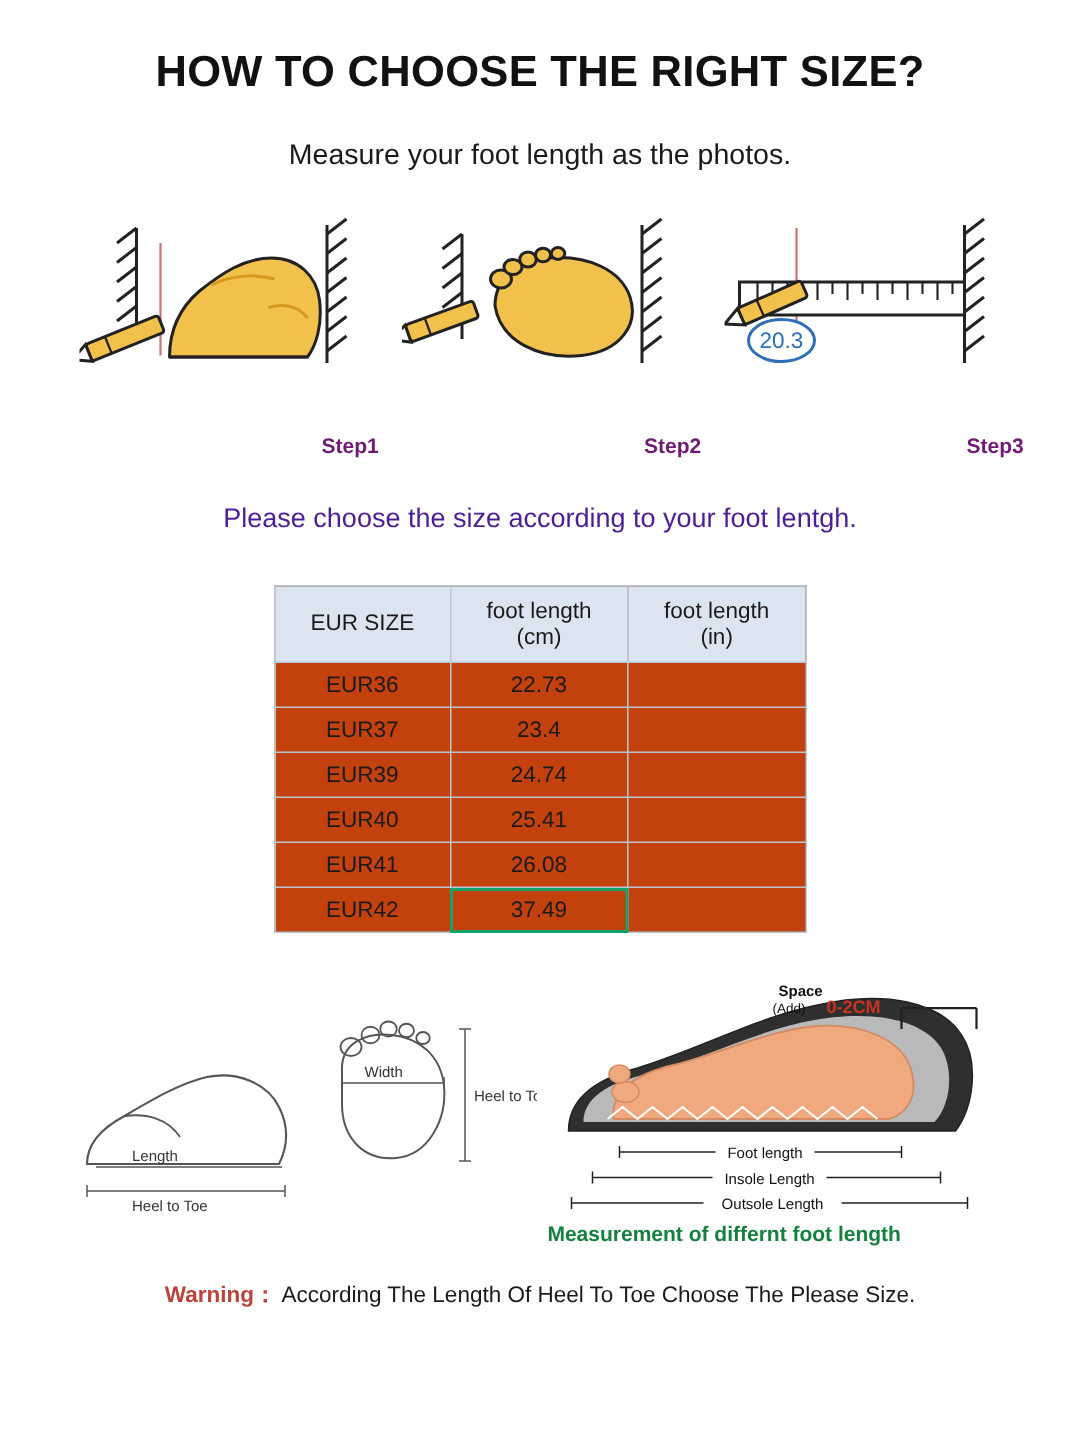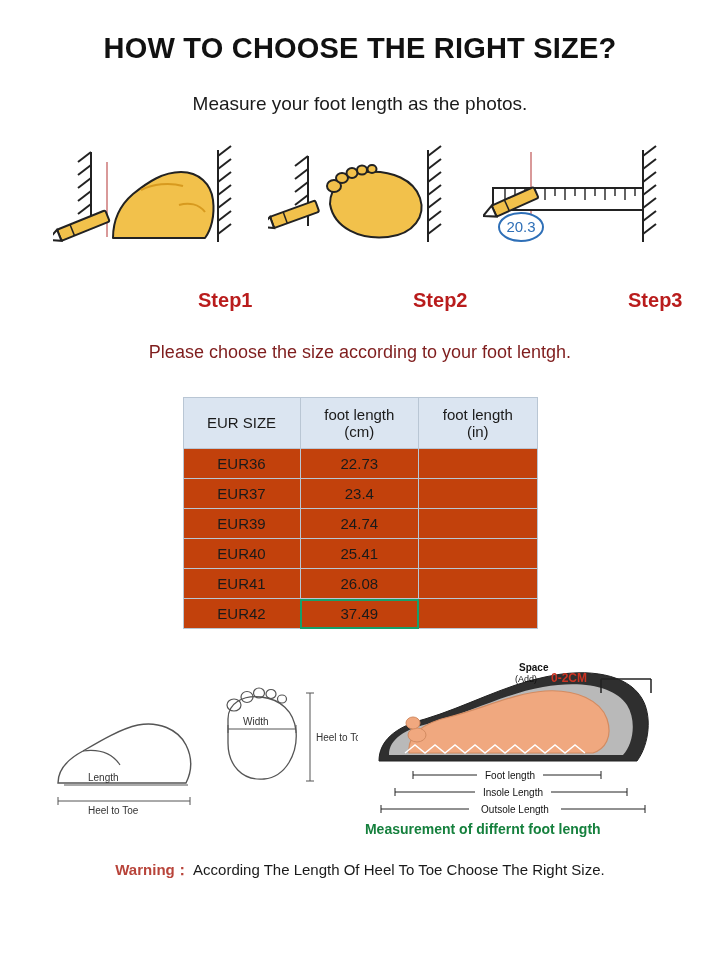--- a/index.html
+++ b/index.html
@@ -47,30 +47,30 @@
     flex-direction: column;
     align-items: flex-end;
   }
   .step-art {
     height: 130px;
     display: flex;
     align-items: flex-end;
     justify-content: center;
   }
   .step-label {
-    font-size: 20px;
+    font-size: 14px;
     font-weight: bold;
     margin-top: 22px;
-    color: #b91c1c;
+    color: #701a75;
   }
   .choose-line {
     text-align: center;
     font-size: 18px;
     margin-top: 30px;
-    color: #7f1d1d;
+    color: #4c1d95;
   }
   table.size-table {
     border-collapse: collapse;
     margin: 34px auto 0 auto;
     width: 355px;
     background: #c2410c;
   }
   table.size-table th, table.size-table td {
     border: 1px solid #b9c6d4;
     text-align: center;
@@ -396,16 +396,16 @@
         <rect x="104" y="153" width="92" height="13" fill="#fff"></rect>
         <text x="150" y="164" font-family="Liberation Sans, sans-serif" font-size="10" fill="#111" text-anchor="middle">Outsole Length</text>
       </svg>
       <div class="measure-caption">Measurement of differnt foot length</div>
     </div>
 
   </div>
 
   <div class="warning">
     <span class="warn-word">Warning：</span>
-    <span>According The Length Of </span><span class="bold">Heel To Toe Choose</span><span> The Right Size.</span>
+    <span>According The Length Of </span><span class="bold">Heel To Toe Choose</span><span> The Please Size.</span>
   </div>
 
 </div>
 
 </body></html>

